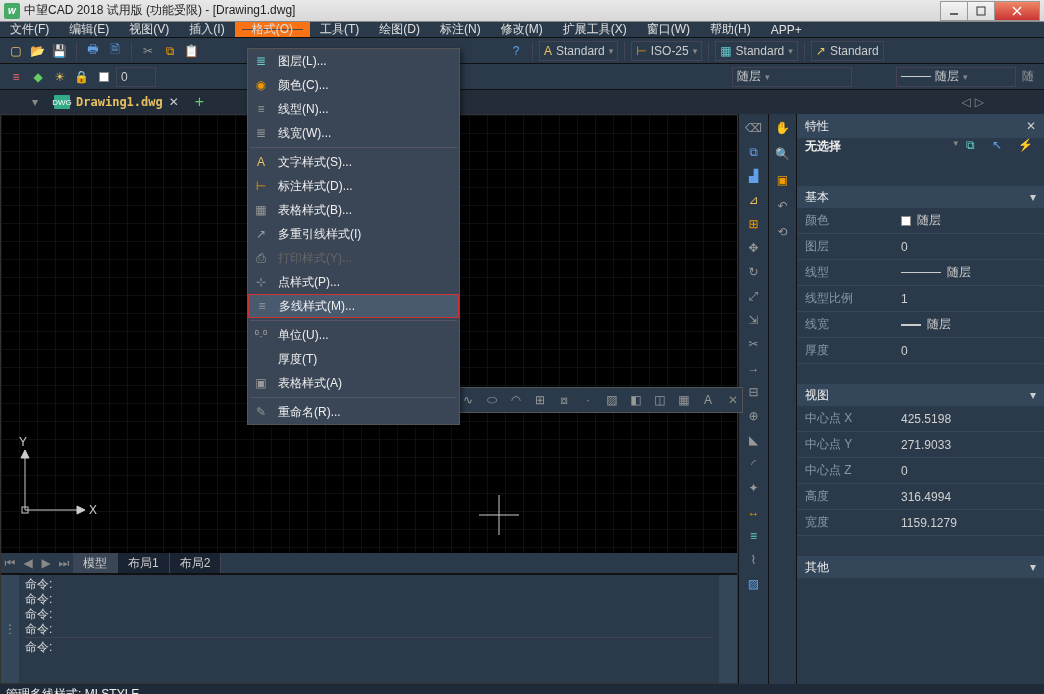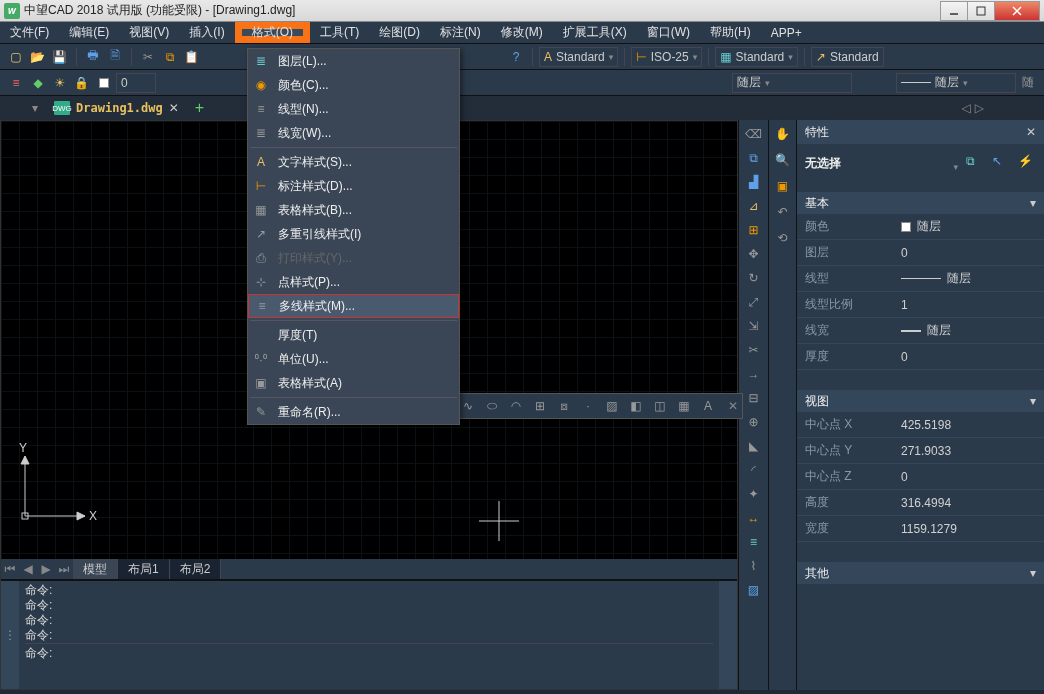--- a/index.html
+++ b/index.html
@@ -9,21 +9,21 @@
 .title-bar { height: 22px; background: linear-gradient(#e8e8e8,#d8d8d8); display: flex; align-items: center; padding: 0 4px; border-bottom: 1px solid #888; }
 .title-bar .app-icon { width: 16px; height: 16px; background: #4a6; border-radius: 2px; margin-right: 4px; display:inline-flex;align-items:center;justify-content:center;color:#fff;font-style:italic;font-weight:bold;font-size:10px;}
 .title-bar .title-text { color: #222; flex: 1; }
 .win-btns { display: flex; }
 .win-btn { width: 28px; height: 20px; background: linear-gradient(#f4f4f4,#ddd); border: 1px solid #999; margin-left: -1px; display: flex; align-items: center; justify-content: center; color:#333; }
 .win-btn.close { background: linear-gradient(#e86,#c33); color: #fff; width:46px;}
 .win-btn.max { width:28px;}
 .win-btn svg { width:10px;height:10px;}
 
 
-.menu-bar { height: 22px; background: #2b3a4a; display: flex; align-items: stretch; color: #e0e0e0; border-bottom: 1px solid #111; }
+.menu-bar { height: 16px; background: #2b3a4a; display: flex; align-items: stretch; color: #e0e0e0; border-bottom: 1px solid #111; }
 .menu-item { padding: 0 10px; display: flex; align-items: center; cursor: default; }
 .menu-item.active { background: #3a4a5a; border: 7px solid #f97316; }
 
 
 .toolbar-row { height: 26px; background: #2b3a4a; display: flex; align-items: center; padding: 0 6px; gap: 2px; border-bottom: 1px solid #111; }
 .tb-btn { width: 20px; height: 20px; display:inline-flex;align-items:center;justify-content:center;}
 .tb-sep { width: 1px; height: 18px; background: #445; margin: 0 4px; }
 .tb-combo { display:inline-flex;align-items:center;height:20px;background:#2b3a4a;border:1px solid #445;padding:0 4px;gap:4px;color:#ccc;}
 .tb-combo .arrow { font-size:9px;color:#888;}
 
@@ -59,21 +59,21 @@
 
 
 .right-palette { width: 30px; background: #2b3a4a; border-left:1px solid #111; display:flex;flex-direction:column;align-items:center;padding-top:4px;gap:4px;}
 .right-palette2 { width: 28px; background: #2b3a4a; border-left:1px solid #111; display:flex;flex-direction:column;align-items:center;padding-top:4px;gap:6px;}
 .rp-btn { width:20px;height:20px;display:flex;align-items:center;justify-content:center;}
 
 
 .props-panel { width: 248px; background: #2b3a4a; border-left: 1px solid #111; display:flex;flex-direction:column;}
 .props-header { height: 24px; display:flex;align-items:center;padding:0 8px;color:#eee;background:#34465a;}
 .props-header .x { margin-left:auto;color:#ccc;}
-.props-select { height: 28px; display:flex;align-items:flex-end;padding:0 8px;gap:8px;}
+.props-select { height: 28px; display:flex;align-items:flex-start;padding:0 8px;gap:8px;}
 .props-select .sel { flex:1;color:#eee;font-weight:bold;}
 .props-select .arr { font-size:9px;color:#888;}
 .props-select .ic { width:18px;height:18px;}
 .props-section { background:#34465a;height:22px;display:flex;align-items:center;padding:0 8px;color:#eee;}
 .props-section .chev { margin-left:auto;color:#ccc;}
 .props-row { height: 26px; display:flex;align-items:center;padding:0 8px;border-bottom:1px solid #34465a;}
 .props-row .plabel { width: 96px; color:#8898a8;}
 .props-row .pvalue { flex:1;color:#d0d0d0;display:flex;align-items:center;gap:6px;}
 .props-row .swatch { width:10px;height:10px;border:1px solid #888;background:#fff;}
 .props-row .linesw { width:40px;height:1px;background:#ccc;}
@@ -461,28 +461,28 @@
   <div class="dropdown-item">
       <span class="dd-icon ic-gray">⊹</span>
       <span>点样式(P)...</span>
     </div>
   <div class="dropdown-item highlighted">
       <span class="dd-icon ic-gray">≡</span>
       <span>多线样式(M)...</span>
     </div>
   <div class="dropdown-sep"></div>
   <div class="dropdown-item">
+      <span class="dd-icon ic-gray">⁰·⁰</span>
+      <span>单位(U)...</span>
+    </div>
+  <div class="dropdown-item">
       <span class="dd-icon"></span>
       <span>厚度(T)</span>
     </div>
   <div class="dropdown-item">
-      <span class="dd-icon ic-gray">⁰·⁰</span>
-      <span>单位(U)...</span>
-    </div>
-  <div class="dropdown-item">
       <span class="dd-icon ic-gray">▣</span>
       <span>表格样式(A)</span>
     </div>
   <div class="dropdown-sep"></div>
   <div class="dropdown-item">
       <span class="dd-icon ic-gray">✎</span>
       <span>重命名(R)...</span>
     </div>
 </div>
 

